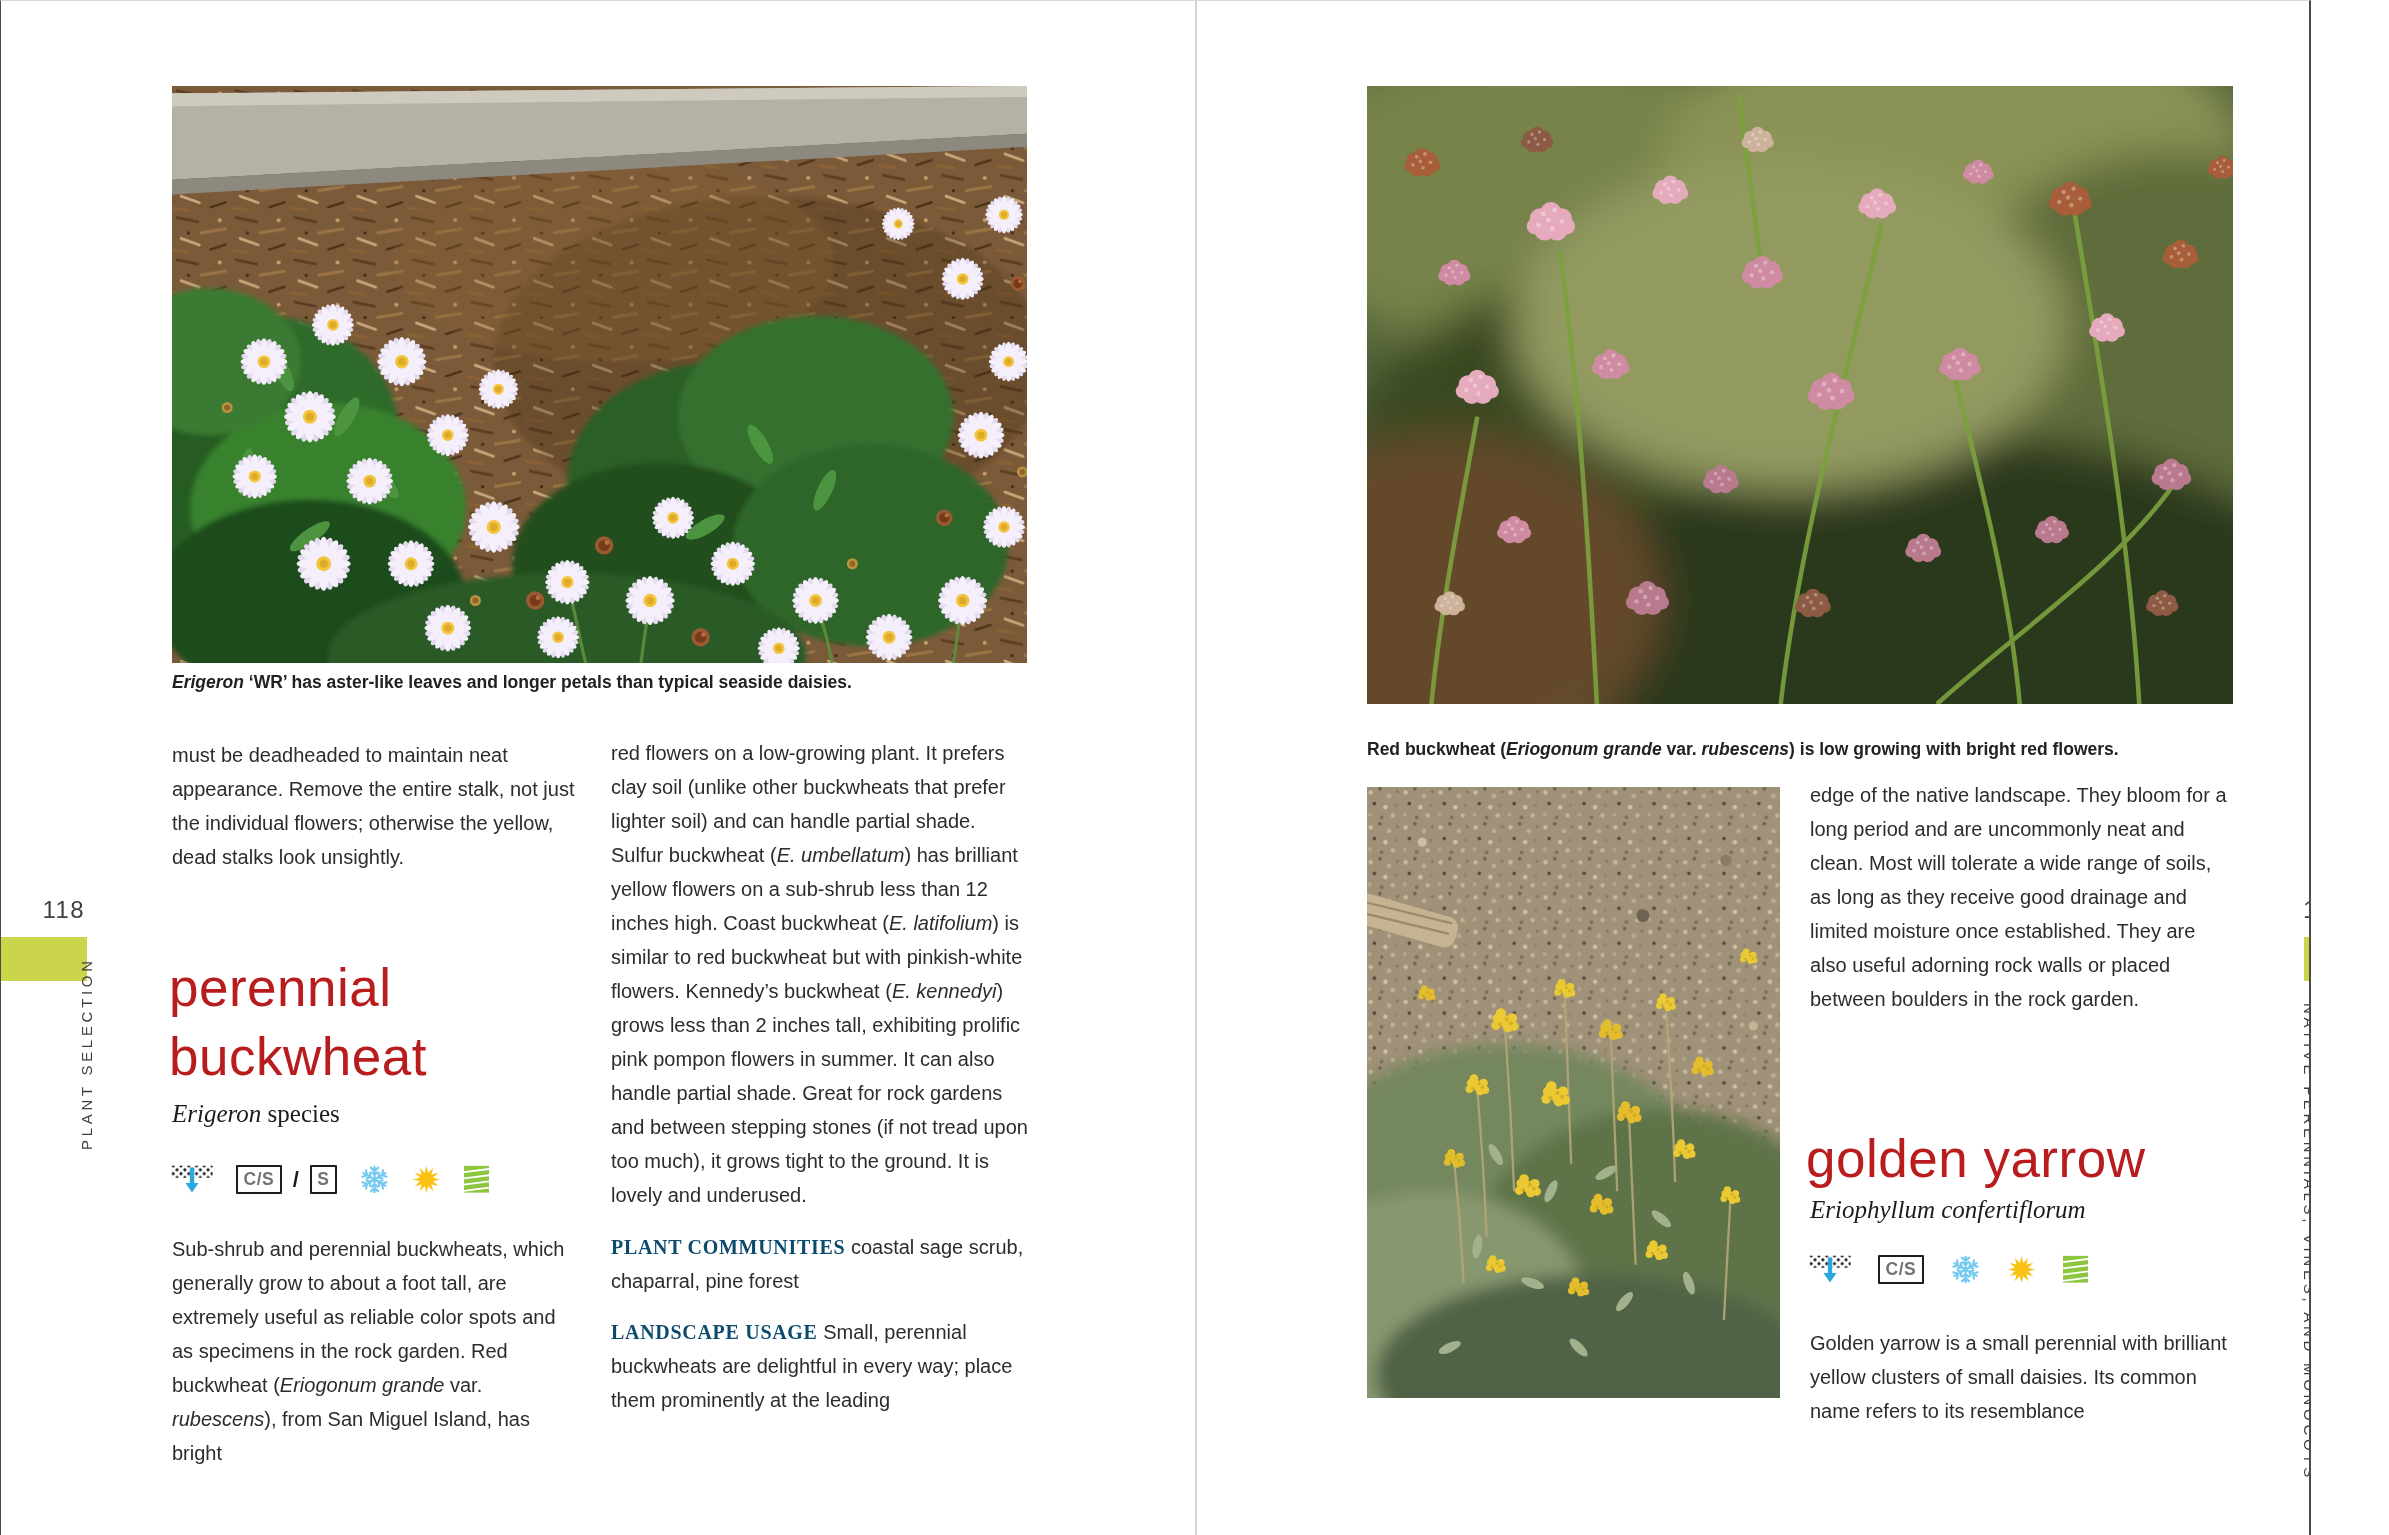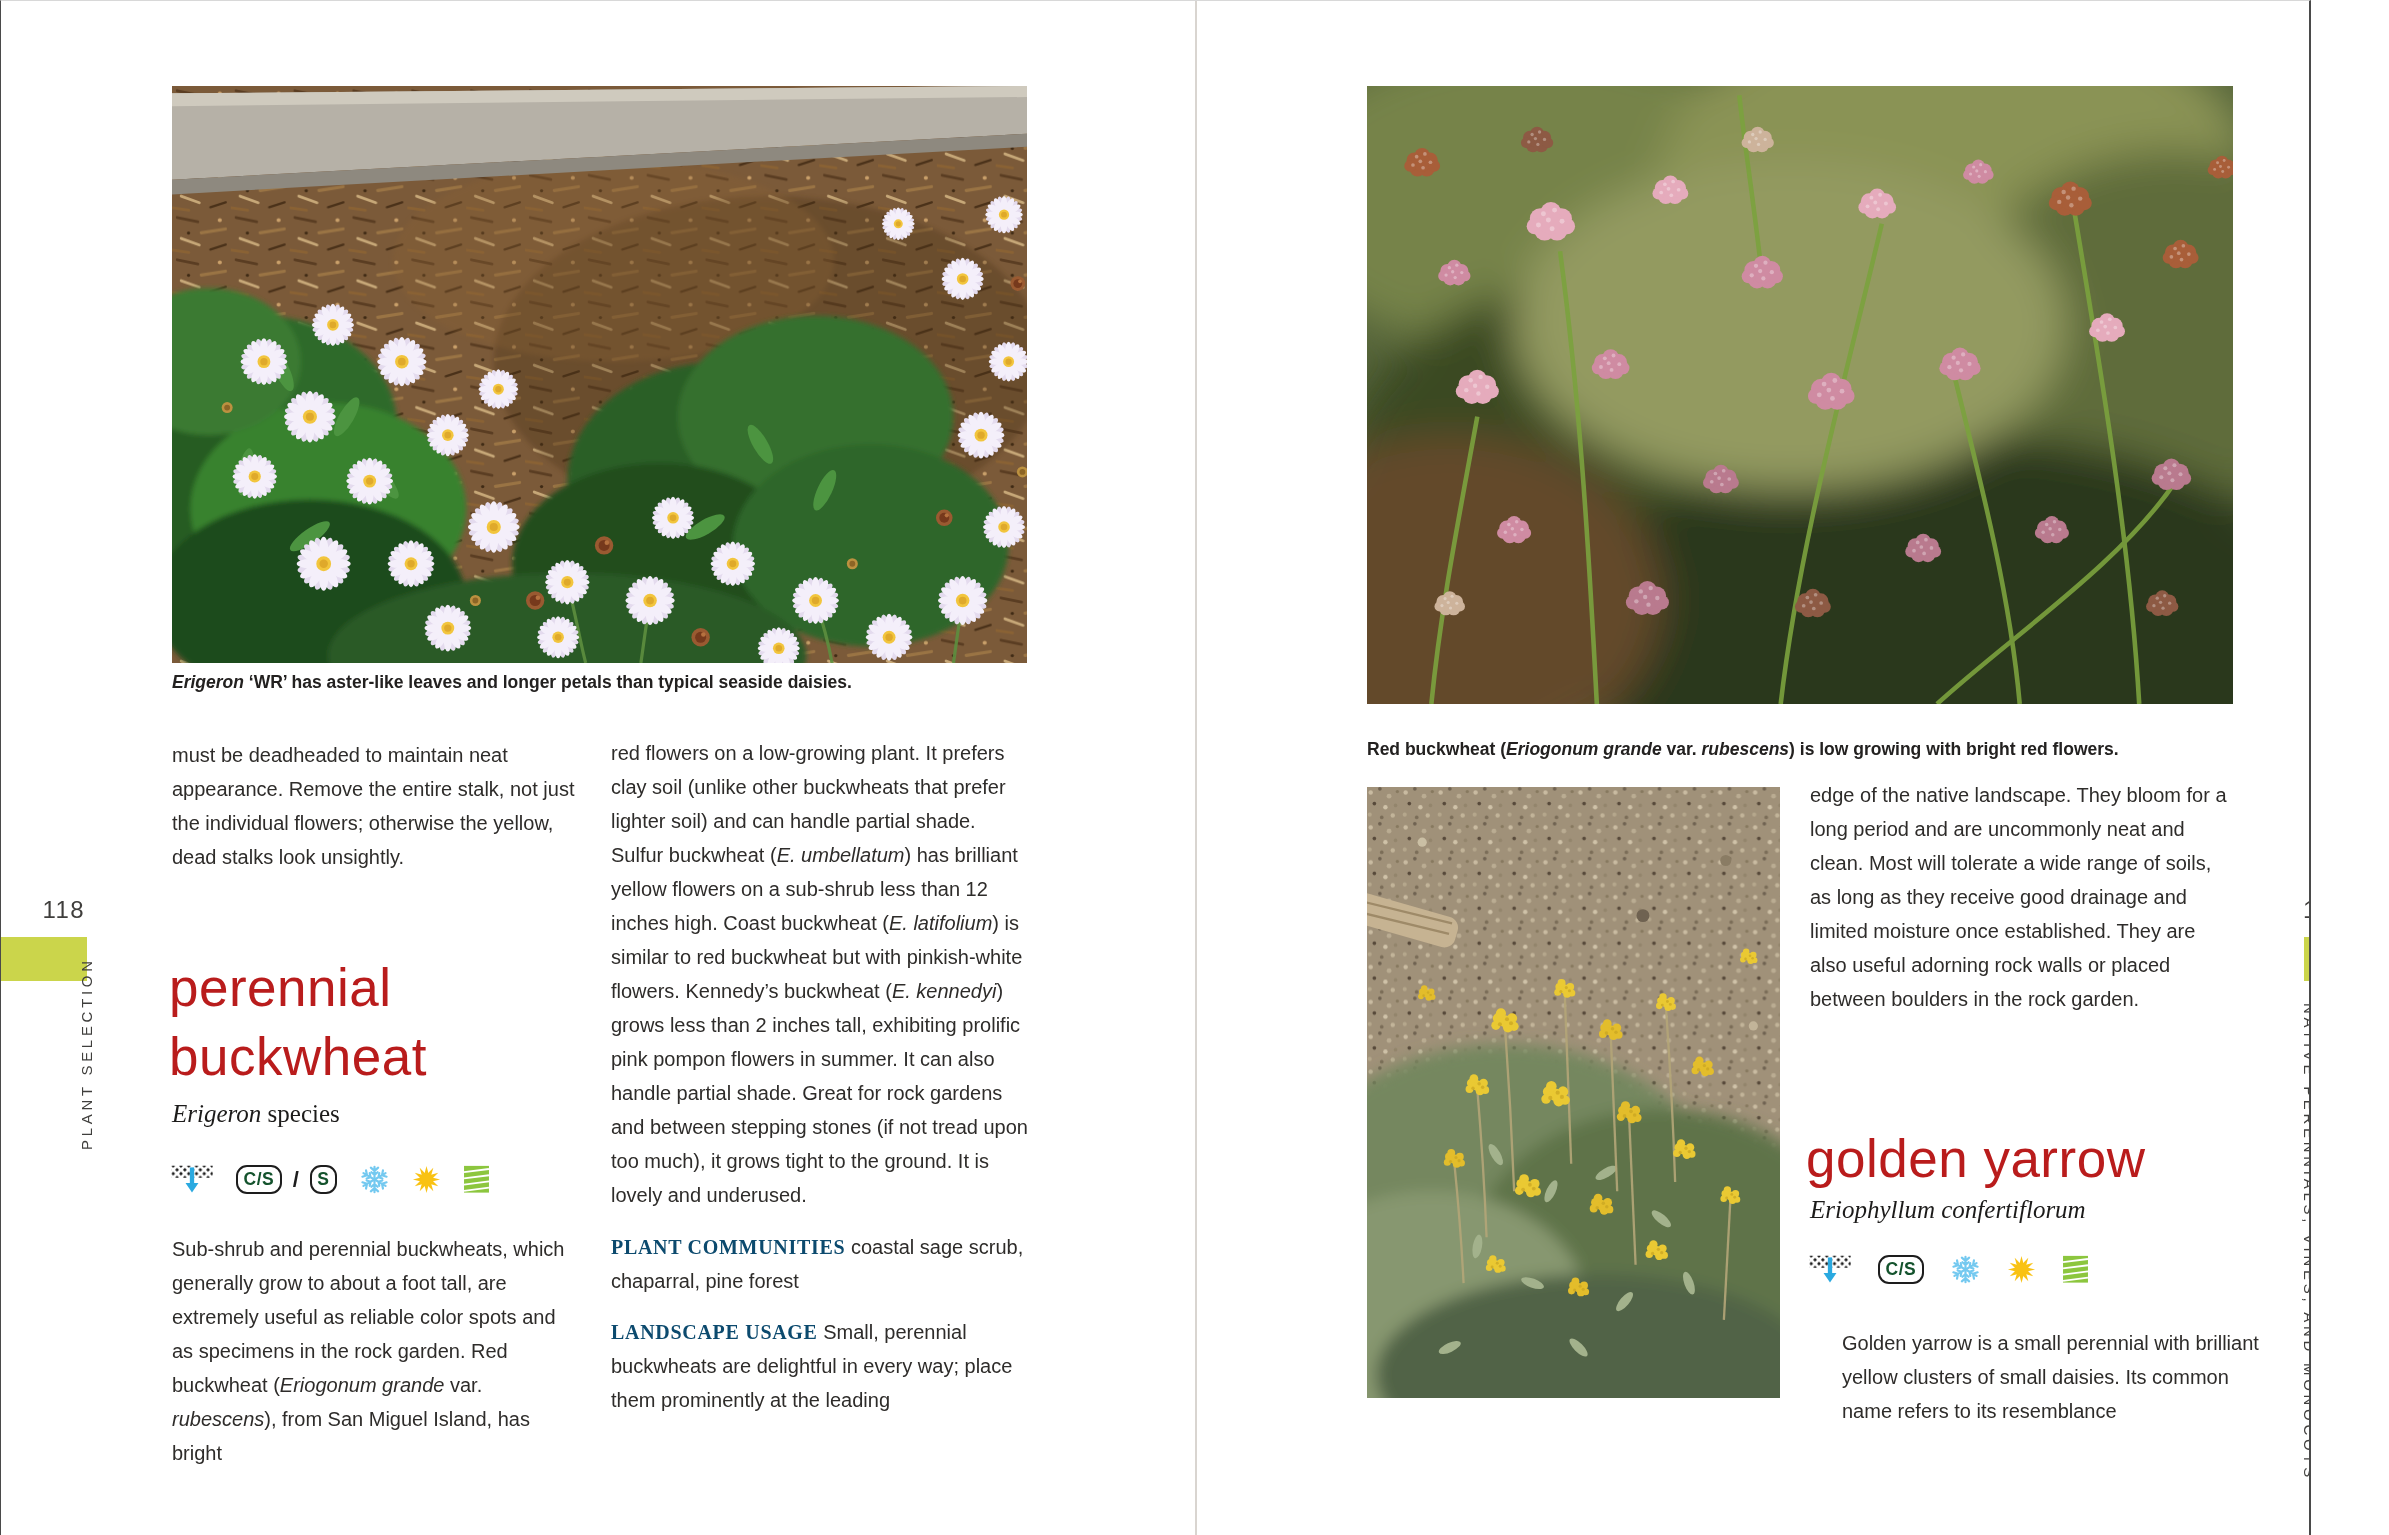--- a/index.html
+++ b/index.html
@@ -15,22 +15,22 @@
   .h-orange{font-size:53px;line-height:69px;color:#b91c1c;white-space:pre-line;letter-spacing:0.5px;}
   .species{font-family:"Liberation Serif",serif;font-size:25px;color:#1c1b1a;}
   .seclabel{font-family:"Liberation Serif",serif;font-weight:bold;font-size:20px;letter-spacing:0.7px;color:#0c4a6e;}
   .pagenum{font-size:24px;color:#3f3e3c;letter-spacing:1.4px;}
   .block{background:#cbd54b;}
   .vtext{font-size:15px;letter-spacing:3.7px;color:#3f3e3c;white-space:nowrap;transform-origin:0 0;}
   .v-left{transform:rotate(-90deg);}
   .v-right{transform:rotate(90deg);}
   .icons{display:flex;align-items:center;gap:22px;height:37px;}
   .icons-r{gap:26px;}
-  .badge{display:inline-flex;align-items:center;justify-content:center;border:2.3px solid #1d1d1d;border-radius:11px;
-    color:#14532d;font-weight:bold;font-size:17.5px;padding:1.8px 5.5px;letter-spacing:0.5px;background:#fff;text-align:right;}
+  .badge{display:inline-flex;align-items:center;justify-content:center;border:2.3px solid #1d1d1d;border-radius:1px;
+    color:#737373;font-weight:bold;font-size:17.5px;padding:1.8px 5.5px;letter-spacing:0.5px;background:#fff;text-align:right;}
   .slash{font-size:22px;color:#1d1d1d;margin:0 -11px;font-weight:bold;}
   .s-i{font-style:italic;}
   .mb{margin-bottom:17.5px;}
 </style>
 </head>
 <body>
 
 <main class="spread">
   <div class="gutter"></div>
 
@@ -504,19 +504,19 @@
       <rect x="1" y="1" width="28" height="30" fill="#8cc63e"></rect>
       <g stroke="#ffffff" stroke-width="2" fill="none">
         <path d="M1 8 L29 4.5"></path>
           <path d="M1 15 L29 11.5"></path>
           <path d="M1 22 L29 18.5"></path>
           <path d="M1 29 L29 25.5"></path>
       </g>
     </svg>
   </div>
 
-  <p class="abs body" style="left:1809px;top:1325px;width:421px;margin-left:32px;">Golden yarrow is a small perennial with brilliant yellow clusters of small daisies. Its common name refers to its resemblance</p>
+  <p class="abs body" style="left:1809px;top:1325px;width:421px;">Golden yarrow is a small perennial with brilliant yellow clusters of small daisies. Its common name refers to its resemblance</p>
 
   <div class="abs pagenum" style="left:2302px;top:895px;">119</div>
   <div class="abs block" style="left:2303px;top:936px;width:86px;height:44px;"></div>
   <div class="abs vtext v-right" style="left:2317px;top:1002px;">NATIVE PERENNIALS, VINES, AND MONOCOTS</div>
 </main>
 
 
 </body></html>

